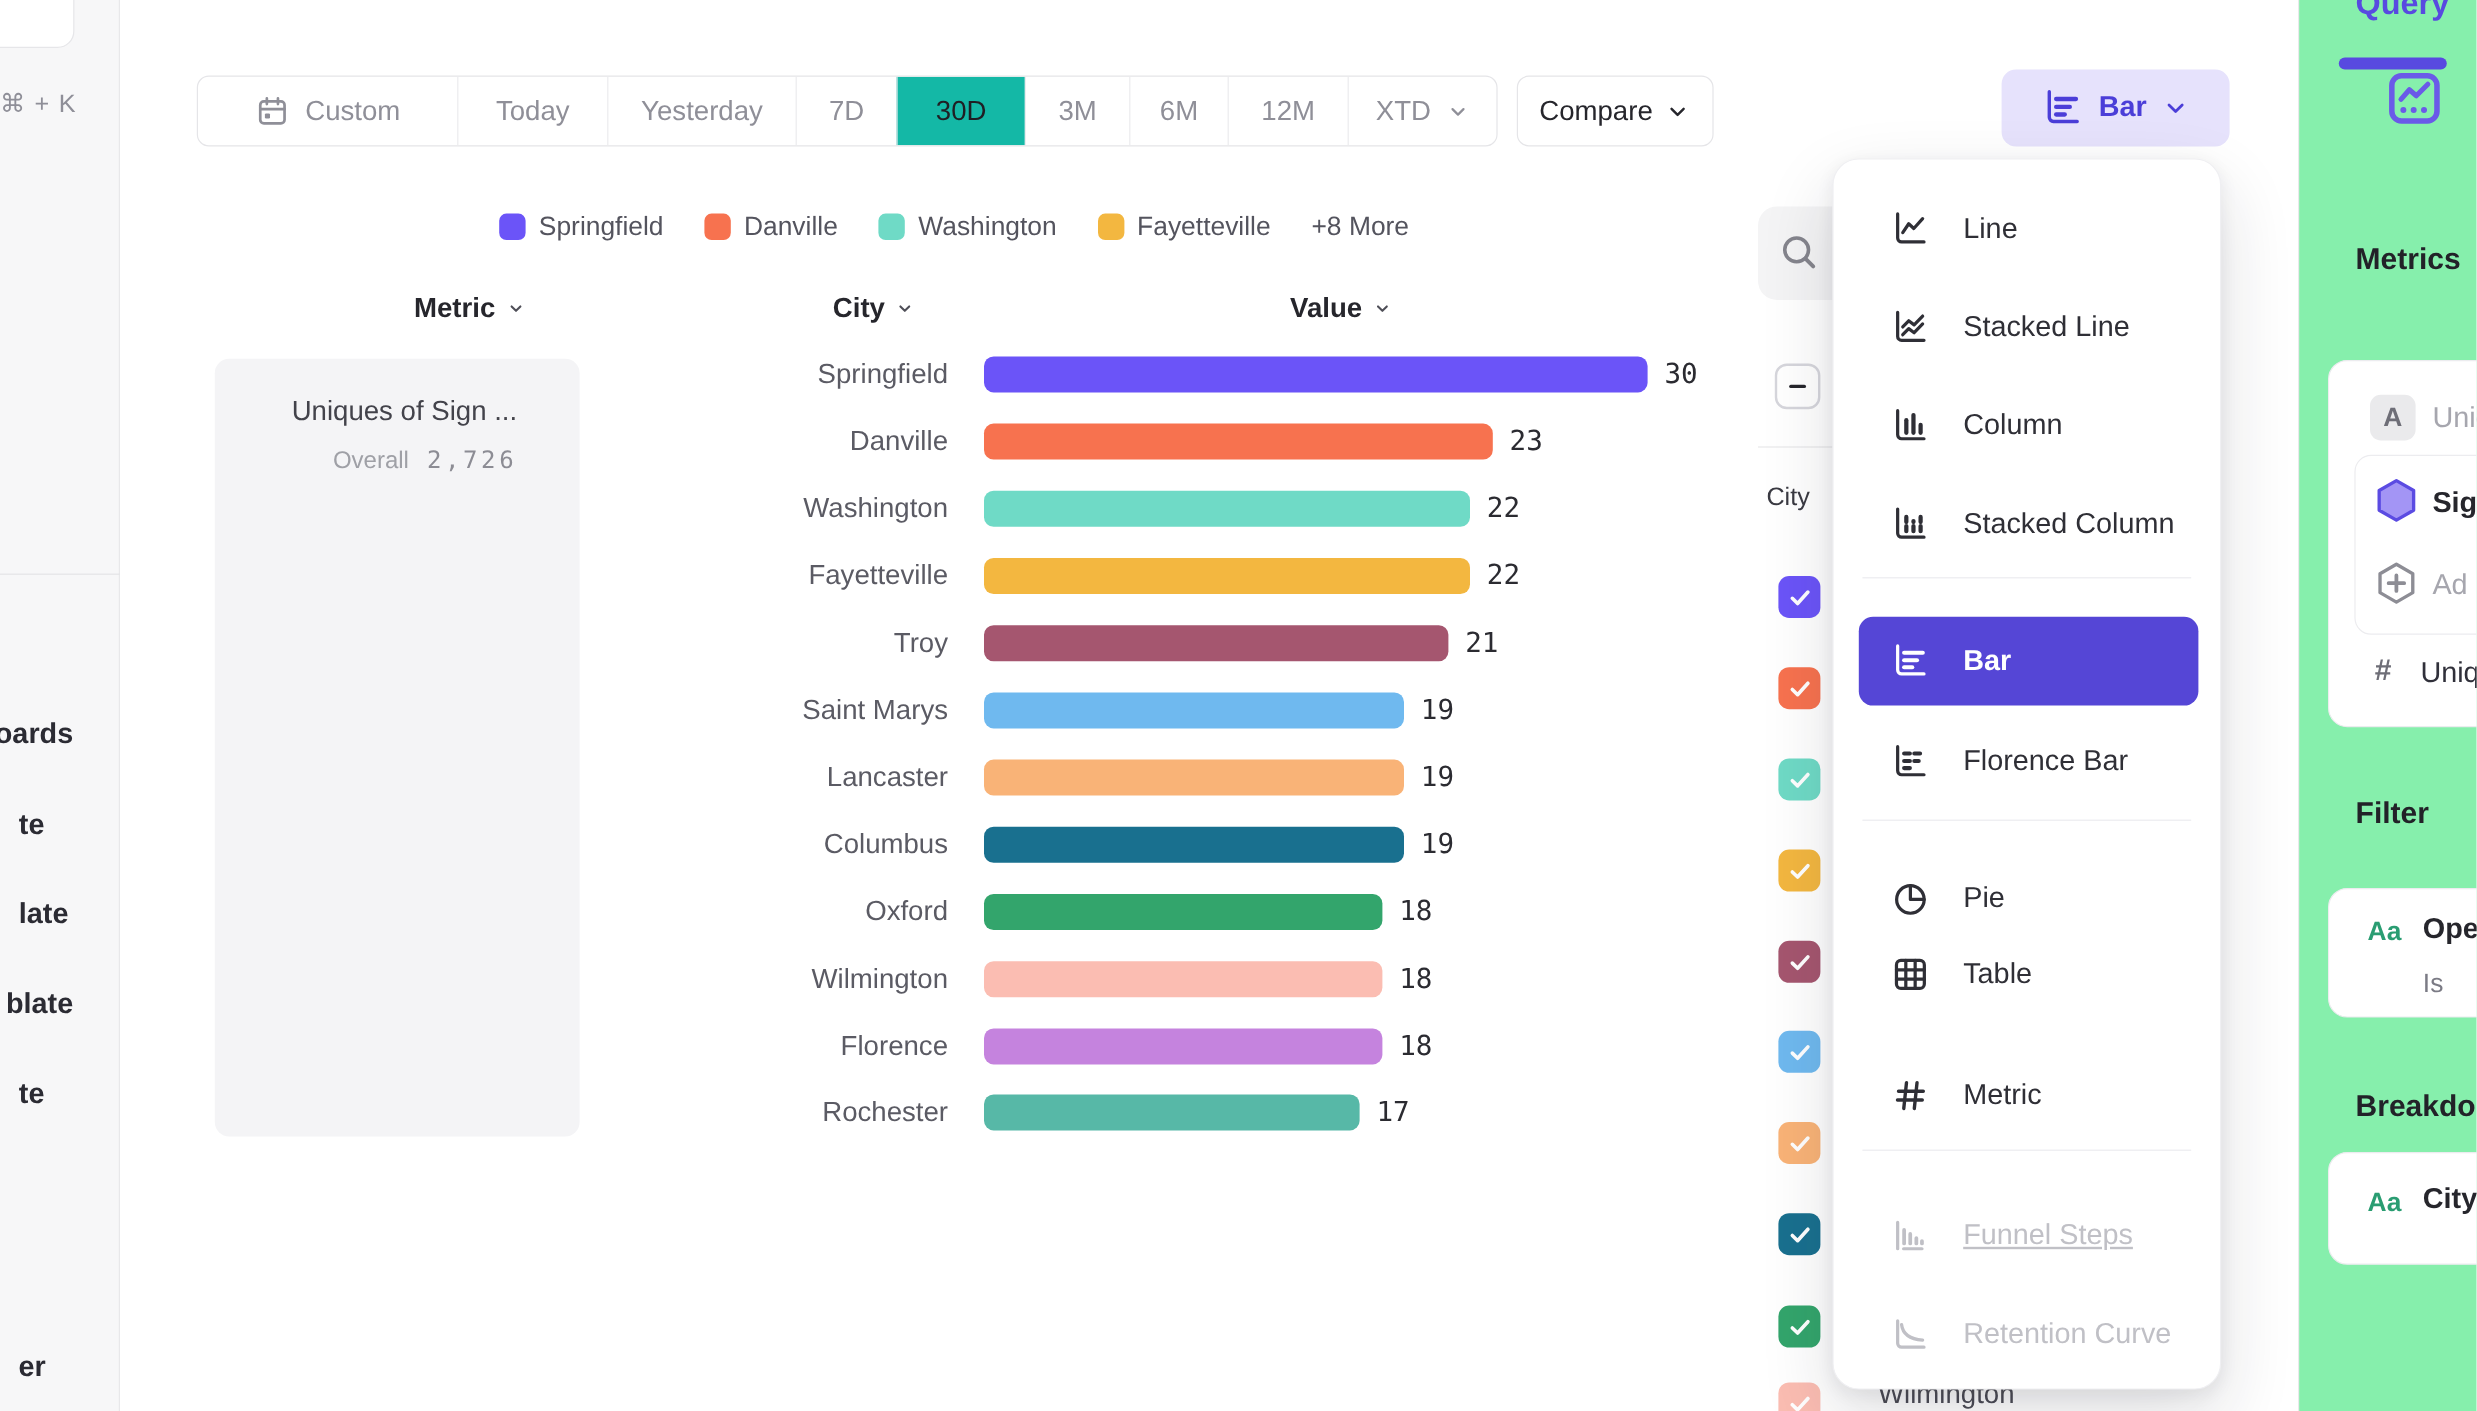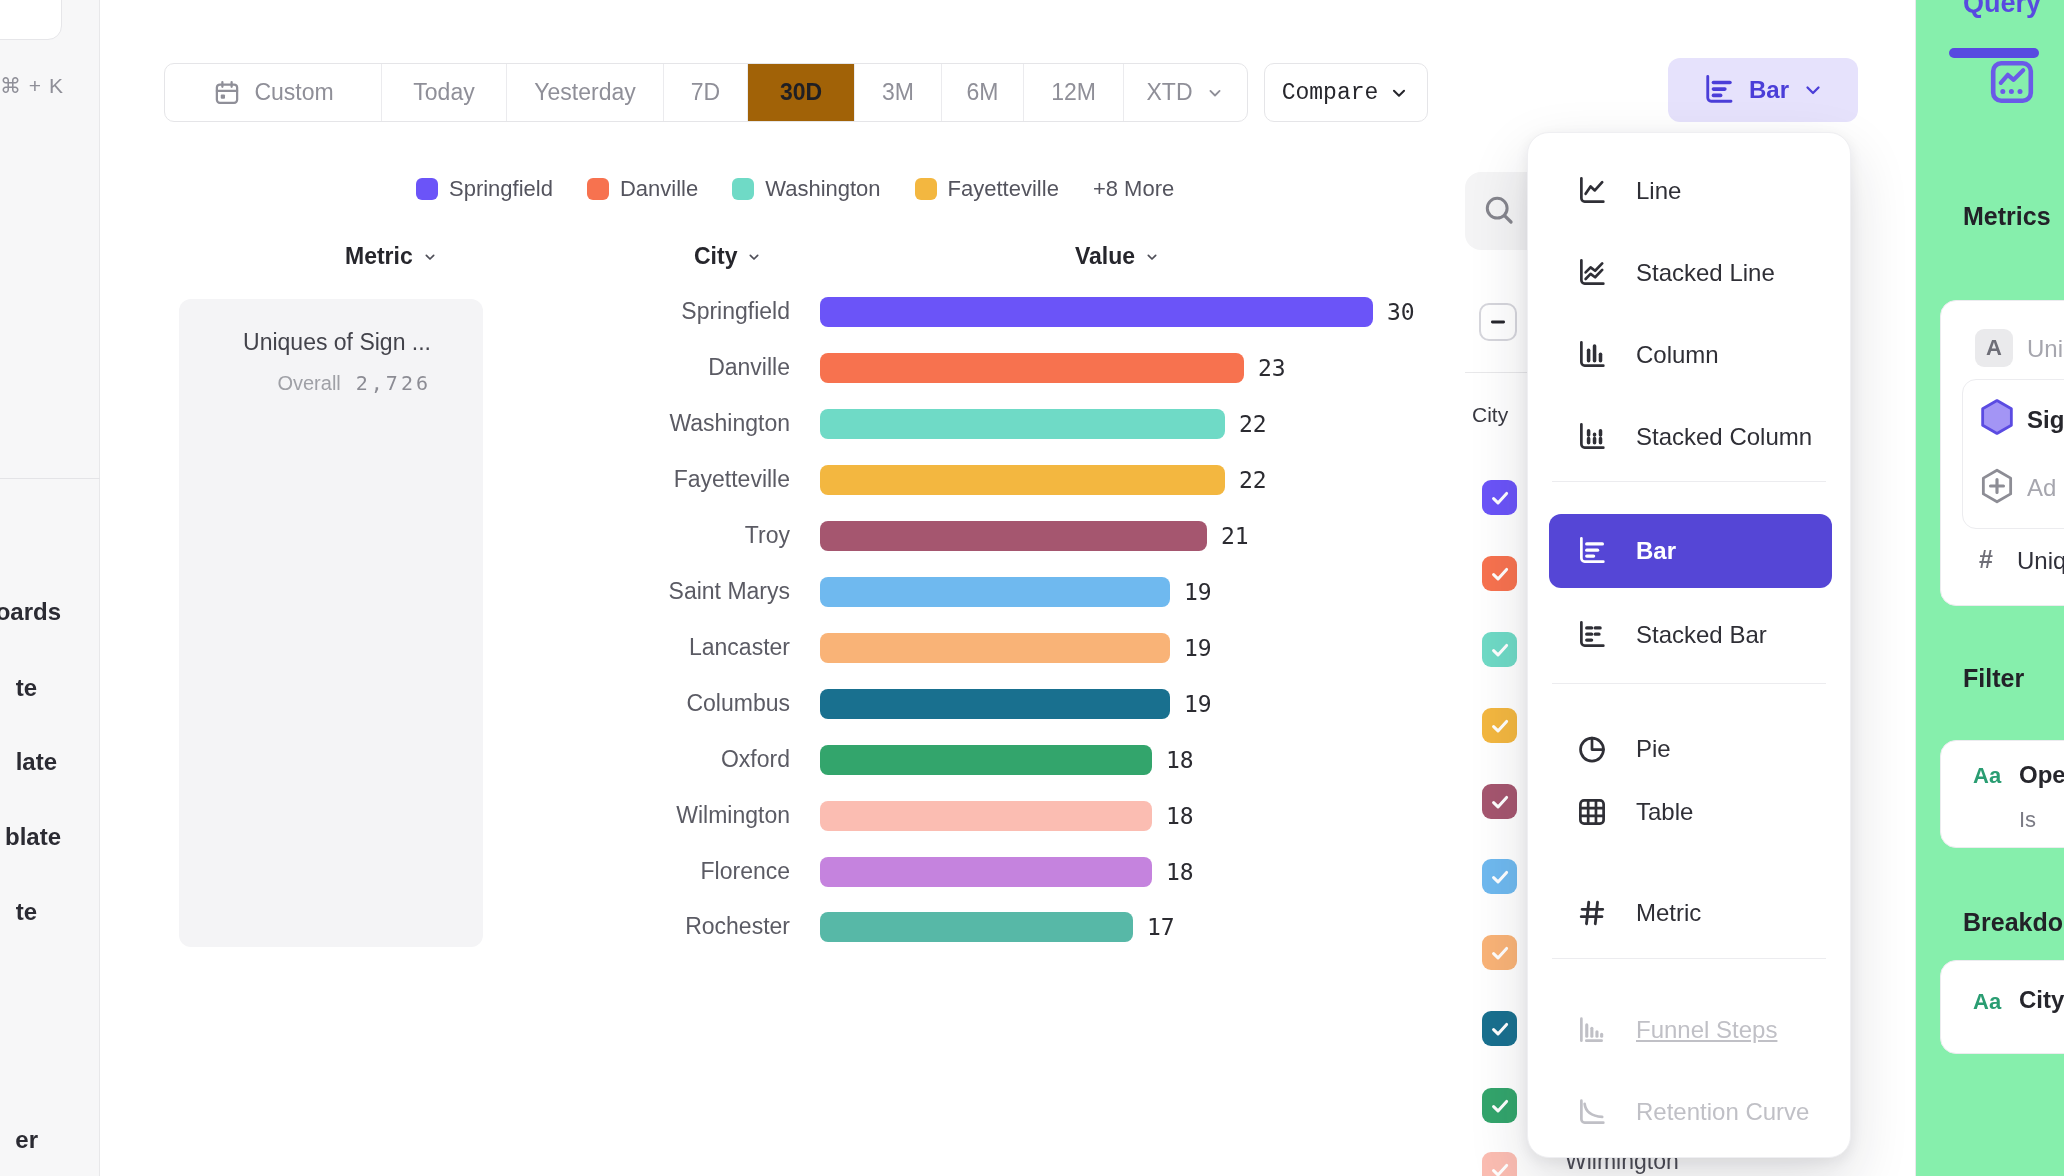--- a/index.html
+++ b/index.html
@@ -13,25 +13,25 @@
   .ls-kbd{position:absolute;left:0px;top:74px;font-size:21px;color:#8f8f98;letter-spacing:1px;white-space:nowrap;}
   .ls-div{position:absolute;left:0;top:478px;width:100px;height:1px;background:#e4e4e7;}
   .ls-frag{position:absolute;font-size:24px;font-weight:600;color:#2b2b33;white-space:nowrap;}
 
   
   #toolbar{position:absolute;left:164px;top:63px;height:59px;display:flex;background:#fff;
            border:1px solid #e5e5e8;border-radius:10px;box-sizing:border-box;overflow:hidden;}
   .seg{display:flex;align-items:center;justify-content:center;gap:12px;font-size:23px;color:#8f8f98;
        border-left:1px solid #ebebee;box-sizing:border-box;cursor:pointer;white-space:nowrap;}
   .seg:first-child{border-left:none;align-items:center;}
-  .seg.sel{background:#a16207;color:#1f1f24;font-weight:700;}
+  .seg.sel{background:#14b8a6;color:#1f1f24;font-weight:400;}
 
   #compare{position:absolute;left:1264px;top:63px;width:164px;height:59px;background:#fff;
            border:1px solid #e5e5e8;border-radius:10px;display:flex;align-items:center;justify-content:center;
-           gap:10px;font-size:23px;font-weight:500;color:#26262c;font-family:Liberation Mono, monospace;cursor:pointer;}
+           gap:10px;font-size:23px;font-weight:500;color:#26262c;font-family:Liberation Sans, sans-serif;cursor:pointer;}
   #charttype{position:absolute;left:1668px;top:58px;width:190px;height:64px;background:#e6e2fc;border:none;
            border-radius:12px;display:flex;align-items:center;justify-content:center;gap:12px;
            font-size:24px;font-weight:600;color:#4b3ed8;font-family:inherit;cursor:pointer;}
 
   
   #legend{position:absolute;left:416px;top:176px;display:flex;align-items:center;gap:34px;
           font-size:22px;color:#54545e;}
   .lg-it{display:flex;align-items:center;gap:11px;}
   .lg-sw{width:22px;height:22px;border-radius:6px;}
 
@@ -421,21 +421,21 @@
       </div>
       <div class="mi" style="top: 465px;">
         <span>
           <svg viewBox="0 0 24 24" width="34" height="34" fill="none" stroke="currentColor" stroke-width="1.9" stroke-linecap="round" stroke-linejoin="round">
             <path d="M4.5 3v14.2a2.3 2.3 0 0 0 2.3 2.3H20"></path>
             <path d="M8.3 7h11" stroke-width="2.4" stroke-dasharray="3.4 2.6"></path>
             <path d="M8.3 11.4h8.6" stroke-width="2.4" stroke-dasharray="3.4 2.6"></path>
             <path d="M8.3 15.6h6" stroke-width="2.4" stroke-dasharray="3.4 2.6"></path>
           </svg>
         </span>
-        <span>Stacked Bar</span>
+        <span>Florence Bar</span>
       </div>
       <div class="mi" style="top: 579px;">
         <span>
           <svg viewBox="0 0 24 24" width="34" height="34" fill="none" stroke="currentColor" stroke-width="1.9" stroke-linecap="round" stroke-linejoin="round">
             <circle cx="12" cy="12.4" r="8.1"></circle>
             <path d="M12 4.3v8.1h8.1"></path>
           </svg>
         </span>
         <span>Pie</span>
       </div>

